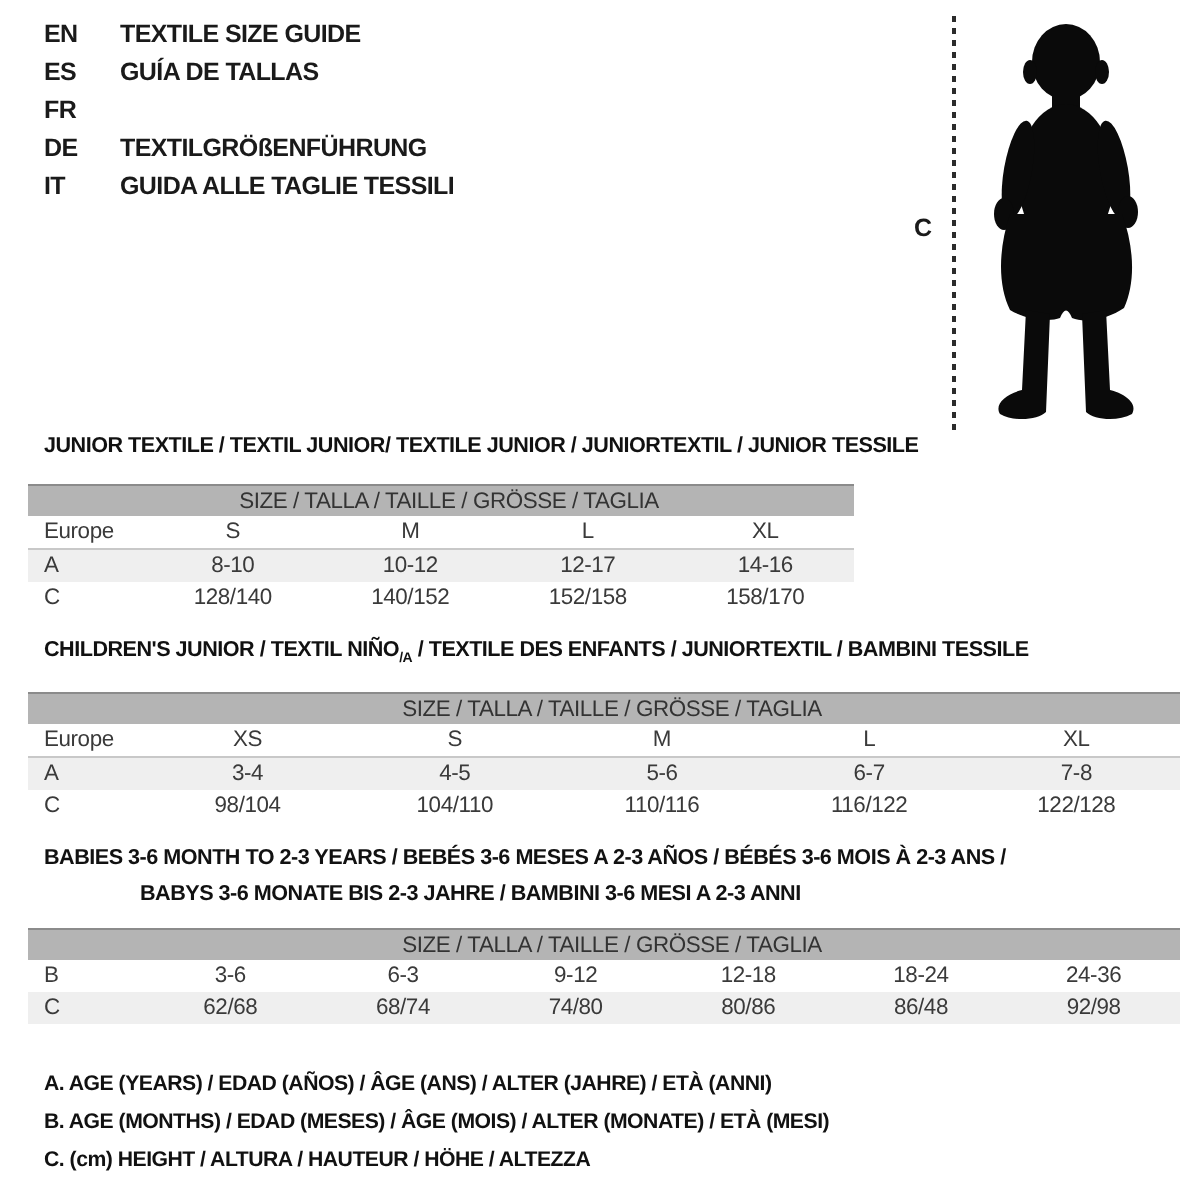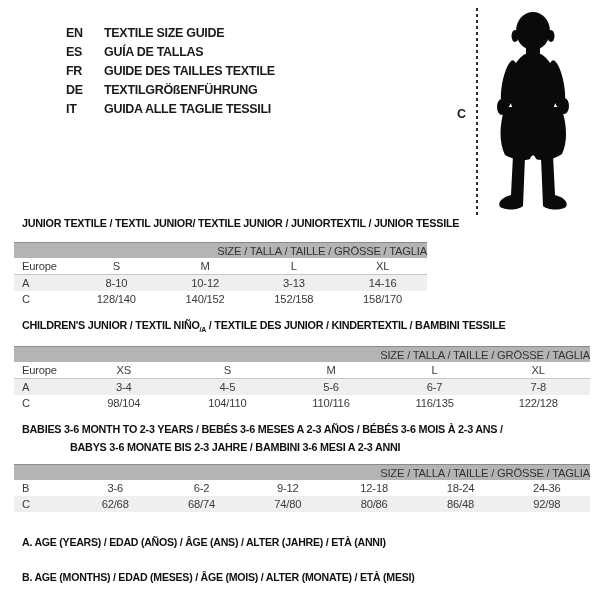--- a/index.html
+++ b/index.html
@@ -1,21 +1,21 @@
 <!DOCTYPE html>
 <html><head>
 <meta charset="utf-8">
 <style>
   html,body{margin:0;padding:0;background:#fff;}
   .page{
     position:relative;width:600px;height:600px;background:#ffffff;
     font-family:"Liberation Sans", sans-serif;color:#1a1a1a;overflow:hidden;
   }
   
-  .header-block{position:absolute;left:22px;top:23px;margin-left:44px;}
+  .header-block{position:absolute;left:22px;top:7px;}
   .lang-row{display:flex;height:19px;align-items:center;font-weight:bold;font-size:12.5px;letter-spacing:-0.3px;}
   .lang-code{width:38px;flex:0 0 38px;}
   
   .measure-line{
     position:absolute;left:476px;top:8px;width:2px;height:208px;
     background:repeating-linear-gradient(to bottom,#2b2b2b 0 3px,transparent 3px 6px);
   }
   .measure-label{position:absolute;left:457px;top:107px;font-weight:bold;font-size:12.5px;}
   .baby-figure{position:absolute;left:487px;top:6px;width:94px;height:212px;}
   
@@ -24,54 +24,53 @@
     letter-spacing:-0.25px;white-space:nowrap;color:#111;
   }
   .sub{font-size:7px;vertical-align:sub;}
   
   table.size-table{
     position:absolute;left:14px;border-collapse:collapse;table-layout:fixed;
     font-size:11.2px;color:#3a3a3a;letter-spacing:-0.2px;
   }
   table.size-table th{
     background:#b4b4b4;border-top:1px solid #8b8b8b;
-    font-weight:normal;text-align:right;padding:0 0 0 8px;height:15px;
+    font-weight:normal;text-align:center;padding:0 0 0 8px;height:15px;
     font-size:11.2px;color:#333;
   }
   table.size-table td{height:16px;text-align:center;padding:0;white-space:nowrap;}
   table.size-table td.lbl{text-align:left;padding-left:8px;}
   tr.row-line td{border-bottom:1px solid #c8c8c8;margin-left:35px;}
   tr.row-shade td{background:#efefef;}
   .t-junior{top:242px;width:413px;}
   .t-children{top:346px;width:576px;}
   .t-babies{top:464px;width:576px;}
   
   .footnote{
     position:absolute;left:22px;font-weight:bold;font-size:10.6px;
     letter-spacing:-0.25px;white-space:nowrap;color:#111;
   }
-  .fn-a{top:536px;text-align:right;} .fn-b{top:555px;margin-top:16px;} .fn-c{top:574px;}
+  .fn-a{top:536px;text-align:right;} .fn-b{top:555px;} .fn-c{top:574px;}
 </style>
 </head>
 <body>
 
 <div class="page">
 
   <div class="header-block">
     <div class="lang-row">
       <span class="lang-code">EN</span>
       <span class="lang-label">TEXTILE SIZE GUIDE</span>
     </div>
     <div class="lang-row">
       <span class="lang-code">ES</span>
       <span class="lang-label">GUÍA DE TALLAS</span>
     </div>
     <div class="lang-row">
       <span class="lang-code">FR</span>
-      <span class="lang-label">GUIDE DES TAILLES TEXTILE</span>
     </div>
     <div class="lang-row">
       <span class="lang-code">DE</span>
       <span class="lang-label">TEXTILGRÖßENFÜHRUNG</span>
     </div>
     <div class="lang-row">
       <span class="lang-code">IT</span>
       <span class="lang-label">GUIDA ALLE TAGLIE TESSILI</span>
     </div>
   </div>
@@ -114,34 +113,34 @@
         <td class="lbl">Europe</td>
         <td>S</td>
         <td>M</td>
         <td>L</td>
         <td>XL</td>
       </tr>
       <tr class="row-shade">
         <td class="lbl">A</td>
         <td>8-10</td>
         <td>10-12</td>
-        <td>3-13</td>
+        <td>12-17</td>
         <td>14-16</td>
       </tr>
       <tr>
         <td class="lbl">C</td>
         <td>128/140</td>
         <td>140/152</td>
         <td>152/158</td>
         <td>158/170</td>
       </tr>
     </tbody>
   </table>
 
-  <div class="section-title" style="top:319px;"><span>CHILDREN'S JUNIOR / TEXTIL NIÑO</span><span class="sub">/A</span><span> / TEXTILE DES JUNIOR / KINDERTEXTIL / BAMBINI TESSILE</span></div>
+  <div class="section-title" style="top:319px;"><span>CHILDREN'S JUNIOR / TEXTIL NIÑO</span><span class="sub">/A</span><span> / TEXTILE DES ENFANTS / JUNIORTEXTIL / BAMBINI TESSILE</span></div>
   <table class="size-table t-children">
     <colgroup>
         <col style="width:58px">
         <col>
         <col>
         <col>
         <col>
         <col>
       </colgroup>
     <thead>
@@ -164,21 +163,21 @@
         <td>4-5</td>
         <td>5-6</td>
         <td>6-7</td>
         <td>7-8</td>
       </tr>
       <tr>
         <td class="lbl">C</td>
         <td>98/104</td>
         <td>104/110</td>
         <td>110/116</td>
-        <td>116/135</td>
+        <td>116/122</td>
         <td>122/128</td>
       </tr>
     </tbody>
   </table>
 
   <div class="section-title" style="top:423px;">BABIES 3-6 MONTH TO 2-3 YEARS / BEBÉS 3-6 MESES A 2-3 AÑOS / BÉBÉS 3-6 MOIS À 2-3 ANS /</div>
   <div class="section-title" style="top:441px;padding-left:48px;">BABYS 3-6 MONATE BIS 2-3 JAHRE / BAMBINI 3-6 MESI A 2-3 ANNI</div>
   <table class="size-table t-babies">
     <colgroup>
         <col style="width:58px">
@@ -191,34 +190,35 @@
       </colgroup>
     <thead>
       <tr>
           <th colspan="7">SIZE / TALLA / TAILLE / GRÖSSE / TAGLIA</th>
         </tr>
     </thead>
     <tbody>
       <tr>
         <td class="lbl">B</td>
         <td>3-6</td>
-        <td>6-2</td>
+        <td>6-3</td>
         <td>9-12</td>
         <td>12-18</td>
         <td>18-24</td>
         <td>24-36</td>
       </tr>
       <tr class="row-shade">
         <td class="lbl">C</td>
         <td>62/68</td>
         <td>68/74</td>
         <td>74/80</td>
         <td>80/86</td>
         <td>86/48</td>
         <td>92/98</td>
       </tr>
     </tbody>
   </table>
 
   <div class="footnote fn-a">A. AGE (YEARS) / EDAD (AÑOS) / ÂGE (ANS) / ALTER (JAHRE) / ETÀ (ANNI)</div>
   <div class="footnote fn-b">B. AGE (MONTHS) / EDAD (MESES) / ÂGE (MOIS) / ALTER (MONATE) / ETÀ (MESI)</div>
+  <div class="footnote fn-c">C. (cm) HEIGHT / ALTURA / HAUTEUR / HÖHE / ALTEZZA</div>
 
 </div>
 
 </body></html>

